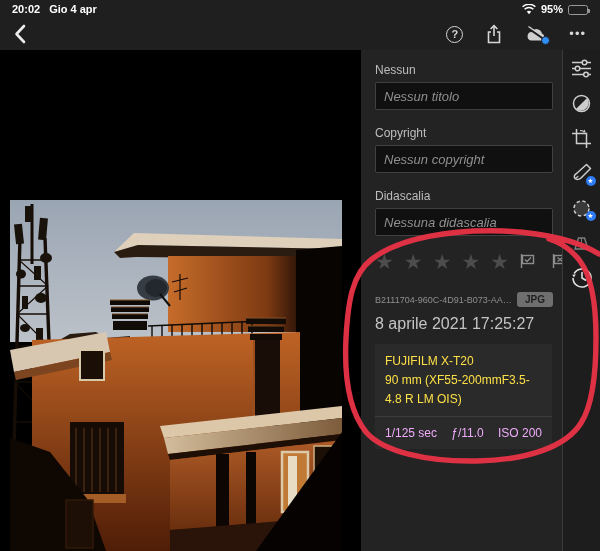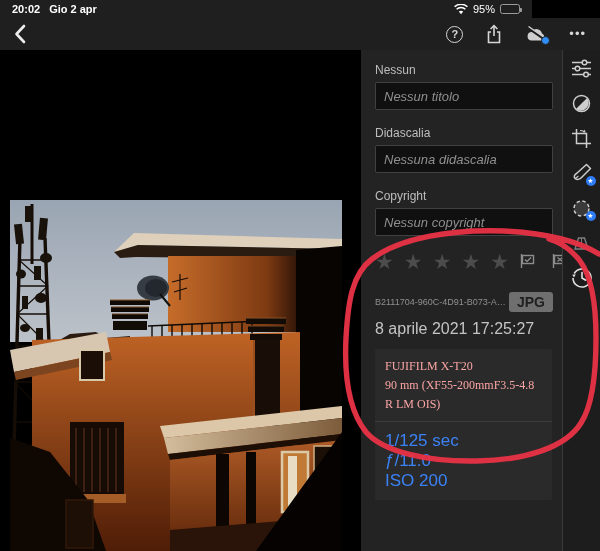--- a/index.html
+++ b/index.html
@@ -1,22 +1,22 @@
 <!DOCTYPE html>
 <html><head>
 <meta charset="utf-8">
 <style>
   html,body{margin:0;padding:0;background:#000;}
   *{box-sizing:border-box;font-family:"Liberation Sans",sans-serif;}
   .screen{position:relative;width:600px;height:551px;background:#000;overflow:hidden;}
   
-  .statusbar{position:absolute;left:0;top:0;width:532px;height:18px;background:#1f1f1f;
+  .statusbar{position:absolute;left:0;top:0;width:600px;height:18px;background:#1f1f1f;
     display:flex;justify-content:space-between;align-items:center;padding:0 12px;z-index:5;}
   .sb-left{display:flex;gap:9px;align-items:center;color:#fff;font-size:11px;font-weight:bold;}
-  .sb-right{display:flex;gap:5px;align-items:center;color:#fff;font-size:11px;font-weight:normal;}
+  .sb-right{display:flex;gap:5px;align-items:flex-end;color:#fff;font-size:11px;font-weight:bold;}
   .battery{position:relative;width:20px;height:10px;border:1px solid #9a9a9a;border-radius:2.5px;padding:1px;}
   .battery .lvl{height:100%;width:92%;background:#fff;border-radius:1px;}
   .battery:after{content:"";position:absolute;right:-3px;top:2.5px;width:2px;height:4px;background:#9a9a9a;border-radius:0 1px 1px 0;}
   
   .toolbar{position:absolute;left:0;top:18px;width:600px;height:32px;background:#1f1f1f;
     display:flex;align-items:center;justify-content:space-between;padding:0 14px;z-index:5;}
   .tbtn{background:none;border:none;padding:0;cursor:pointer;display:flex;align-items:center;justify-content:center;}
   .tb-right{display:flex;align-items:center;gap:22px;}
   .helpcirc{display:flex;align-items:center;justify-content:center;width:17px;height:17px;border:1.4px solid #d6d6d6;
     border-radius:50%;color:#d6d6d6;font-size:11px;font-weight:bold;}
@@ -33,48 +33,48 @@
   .fld input{width:100%;height:28px;background:#101010;border:1px solid #404040;border-radius:2px;
     color:#e0e0e0;font-size:13px;padding:0 8px;outline:none;}
   .fld input::placeholder{color:#8f8f8f;font-style:italic;}
   .fld{margin-bottom:16px;}
   .rating-row{margin-top:16px;display:flex;align-items:center;}
   .star{font-size:21px;color:#4c4c4c;margin-right:10px;cursor:pointer;line-height:20px;}
   .flags{margin-left:auto;display:flex;gap:16px;margin-right:4px;}
   .flagbtn{background:none;border:none;padding:0;cursor:pointer;}
   .file-row{margin-top:20px;display:flex;align-items:center;}
   .filename{font-size:9px;color:#8f8f8f;white-space:nowrap;overflow:hidden;text-overflow:ellipsis;max-width:138px;}
-  .badge{margin-left:auto;background:#6f6f6f;color:#202020;font-size:14px;font-weight:bold;
+  .badge{margin-left:auto;background:#6f6f6f;color:#202020;font-size:10px;font-weight:bold;
     padding:2px 8px;border-radius:3px;}
   .datetime{margin-top:8px;font-size:16px;color:#c4c4c4;}
   .meta-card{margin-top:11px;margin-right:1px;background:#2a2a2a;border-radius:2px;padding:8px 10px 9px 10px;}
-  .meta-card .line{font-size:12px;color:#fca5a5;line-height:19px;font-family:Liberation Serif, serif;}
+  .meta-card .line{font-size:12px;color:#fde047;line-height:19px;}
   .meta-div{height:1px;background:#3d3d3d;margin:7px -10px 7px -10px;}
-  .expo-row{display:flex;justify-content:space-between;font-size:17px;color:#3b82f6;padding-top:2px;flex-direction:column;}
+  .expo-row{display:flex;justify-content:space-between;font-size:12px;color:#f0abfc;padding-top:2px;}
   .ap{}
   
   .rail{position:absolute;left:562px;top:50px;width:38px;height:501px;background:#1d1d1d;
     border-left:1px solid #3a3a3a;display:flex;flex-direction:column;align-items:center;
     padding-top:8px;gap:15px;}
   .railbtn{position:relative;width:22px;height:20px;background:none;border:none;padding:0;cursor:pointer;
     display:flex;align-items:center;justify-content:center;}
   .pbadge{position:absolute;right:-3px;bottom:-3px;width:10px;height:10px;border-radius:50%;
     background:#2e7bf6;color:#fff;font-size:6.5px;display:flex;align-items:center;justify-content:center;}
   
   .annotation{position:absolute;left:0;top:0;width:600px;height:551px;pointer-events:none;z-index:9;}
 </style>
 </head>
 <body>
 
 <div class="screen">
 
   <div class="statusbar">
     <div class="sb-left">
       <span>20:02</span>
-      <span>Gio 2 apr</span>
+      <span>Gio 4 apr</span>
     </div>
     <div class="sb-right">
       <svg width="14" height="11" viewBox="0 0 14 11">
         <path d="M7 10.2 L9.2 7.6 A3.6 3.6 0 0 0 4.8 7.6 Z" fill="#fff"></path>
         <path d="M2.6 5.2 A6.3 6.3 0 0 1 11.4 5.2" fill="none" stroke="#fff" stroke-width="1.5"></path>
         <path d="M0.6 2.8 A9.2 9.2 0 0 1 13.4 2.8" fill="none" stroke="#fff" stroke-width="1.5"></path>
       </svg>
       <span>95%</span>
       <span class="battery"><span class="lvl"></span></span>
     </div>
@@ -259,26 +259,26 @@
       <rect x="56" y="300" width="27" height="48" fill="#1d0f05" stroke="#321a0a" stroke-width="1.5"></rect>
     </svg>
   </div>
 
   <aside class="info-panel">
     <div class="fld">
       <label>Nessun</label>
       <input placeholder="Nessun titolo" style="">
     </div>
     <div class="fld">
+      <label>Copyright</label>
+      <input placeholder="Nessun copyright" style="">
+    </div>
+    <div class="fld">
       <label>Didascalia</label>
       <input placeholder="Nessuna didascalia" style="">
-    </div>
-    <div class="fld">
-      <label>Copyright</label>
-      <input placeholder="Nessun copyright" style="">
     </div>
 
     <div class="rating-row">
       <span class="star">★</span>
       <span class="star">★</span>
       <span class="star">★</span>
       <span class="star">★</span>
       <span class="star">★</span>
       <span class="flags">
         <button class="flagbtn">

